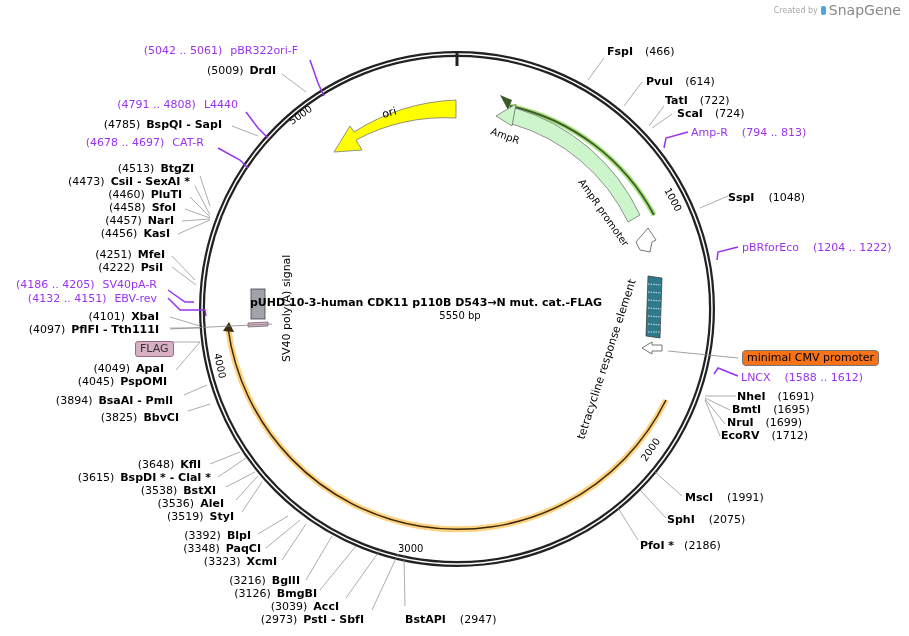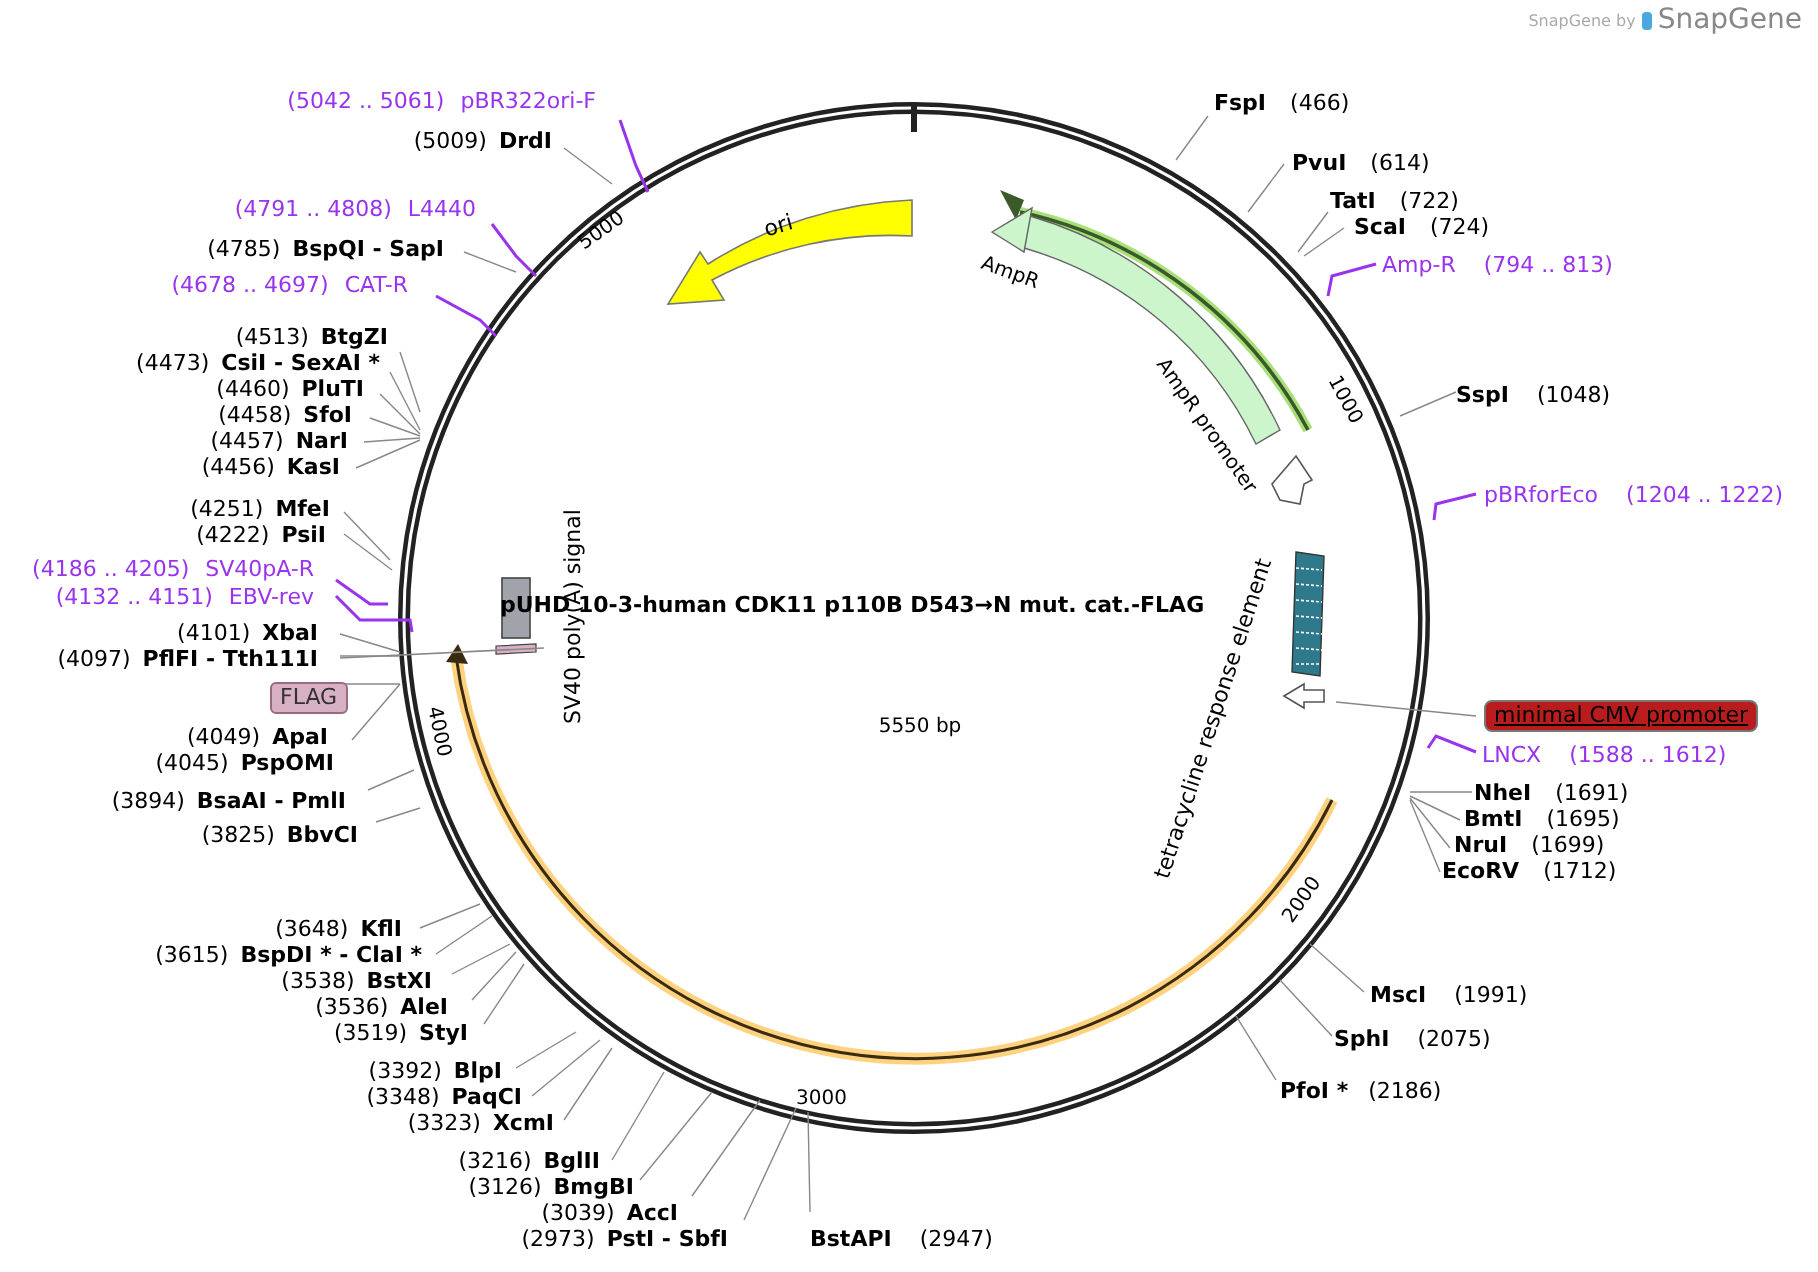--- a/index.html
+++ b/index.html
@@ -5,29 +5,29 @@
   html,body{margin:0;padding:0;background:#fff;}
   body{width:909px;height:636px;position:relative;overflow:hidden;font-family:"DejaVu Sans","Liberation Sans",sans-serif;}
   svg{position:absolute;left:0;top:0;}
   .lbl{font-size:11px;fill:#000;}
   .nm{font-weight:bold;}
   .prm{fill:#9933ee;font-size:11px;}
   .credit{position:absolute;right:8px;top:2px;font-size:8px;color:#aaa;display:flex;align-items:center;gap:3px;}
   .credit .logo{display:inline-block;width:5px;height:9px;background:#4aa8e0;border-radius:2px;}
   .credit .brand{font-size:14px;color:#888;}
   .center-title{position:absolute;left:250px;top:296px;width:420px;text-align:left;font-size:11px;font-weight:bold;color:#000;}
-  .center-sub{position:absolute;left:250px;top:310px;width:420px;text-align:center;font-size:10px;color:#000;margin-top:48px;}
+  .center-sub{position:absolute;left:250px;top:310px;width:420px;text-align:center;font-size:10px;color:#000;}
   .flag{position:absolute;left:135px;top:341px;background:#d8b0c4;border:1px solid #9a6a82;border-radius:3px;font-size:11px;padding:0 4px;line-height:14px;color:#333;}
-  .cmv{position:absolute;left:742px;top:350px;border:1px solid #777;border-radius:4px;font-size:11px;padding:0 4px;line-height:14px;background:#b91c1c;text-decoration:underline;}
+  .cmv{position:absolute;left:742px;top:350px;border:1px solid #777;border-radius:4px;font-size:11px;padding:0 4px;line-height:14px;background:#f97316;}
 </style>
 </head>
 <body>
 
 <div class="credit">
-  <span>SnapGene by</span>
+  <span>Created by</span>
   <span class="logo"></span>
   <span class="brand">SnapGene</span>
 </div>
 
 <svg width="909" height="636" viewBox="0 0 909 636">
   <defs>
     <path id="p-ori" d="M 330 146 A 200 200 0 0 1 456 108"></path>
     <path id="p-ampr" d="M 496 124 A 190 190 0 0 1 560 145"></path>
     <path id="p-amprprom" d="M 583 180 A 180 180 0 0 1 640 250"></path>
     <path id="p-tre" d="M 580 440 A 200 200 0 0 0 640 270"></path>

